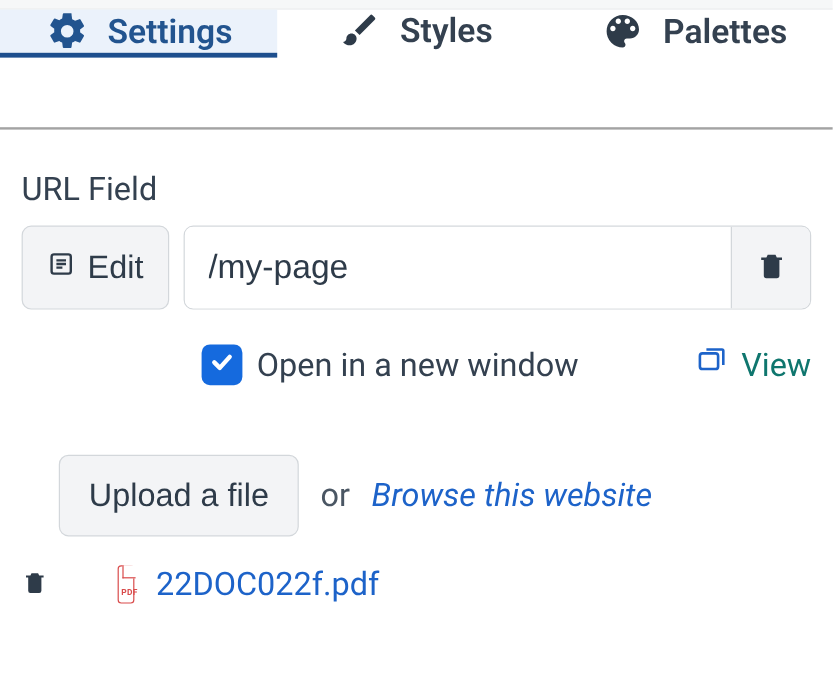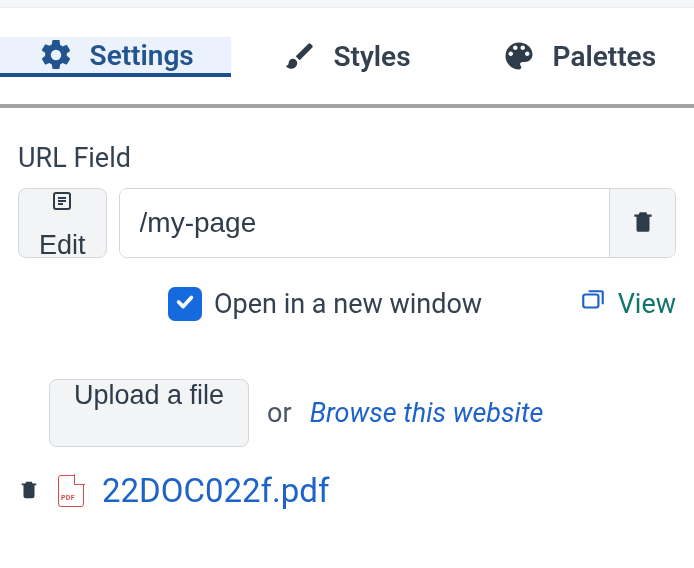--- a/index.html
+++ b/index.html
@@ -1,44 +1,44 @@
 <!DOCTYPE html>
 <html><head>
 <meta charset="utf-8">
 <style>
 * { box-sizing: border-box; margin: 0; padding: 0; }
 body { font-family: -apple-system, BlinkMacSystemFont, "Segoe UI", Roboto, Helvetica, Arial, sans-serif; background: #fff; width: 694px; height: 568px; overflow: hidden; }
 .top-strip { height: 8px; background: #f6f7f8; border-bottom: 1px solid #ebedef; }
-.tabs { display: flex; align-items: center; height: 100px; border-bottom: 4px solid #a3a3a3; }
+.tabs { display: flex; align-items: flex-start; height: 100px; border-bottom: 2px solid #a3a3a3; }
 .tab { flex: 1; display: flex; align-items: center; justify-content: center; gap: 16px; font-size: 28px; font-weight: 600; color: #344150; cursor: pointer; }
 .tab.active { background: #ebf2fb; color: #22548f; border-bottom: 4px solid #1e4f8e; margin-bottom: -2px; }
 .tab .icon svg { display: block; }
 .content { padding: 34px 18px 0 18px; }
 .section-label { font-size: 27px; color: #344150; margin-bottom: 14px; }
 .url-row { display: flex; gap: 12px; align-items: stretch; }
-.btn { display: inline-flex; align-items: center; gap: 10px; background: #f3f4f6; border: 1px solid #d3d7db; border-radius: 8px; padding: 0 20px; height: 70px; font-size: 27px; color: #2e3b49; cursor: pointer; flex-direction: column; }
+.btn { display: inline-flex; align-items: center; gap: 10px; background: #f3f4f6; border: 1px solid #d3d7db; border-radius: 8px; padding: 0 20px; height: 70px; font-size: 27px; color: #2e3b49; cursor: pointer; }
 .btn-upload { height: 68px; padding: 0 24px; }
 .input-wrap { flex: 1; display: flex; border: 1px solid #d3d7db; border-radius: 8px; overflow: hidden; height: 70px; }
 .input-wrap input { flex: 1; border: none; outline: none; font-size: 28px; padding: 0 20px; color: #2e3b49; }
 .input-trash { width: 66px; background: #f3f4f6; border-left: 1px solid #d3d7db; display: flex; align-items: center; justify-content: center; cursor: pointer; }
 .under-row { display: flex; align-items: center; justify-content: space-between; margin-top: 29px; padding-left: 150px; }
 .check-wrap { display: flex; align-items: center; gap: 12px; }
 .checkbox { width: 34px; height: 34px; background: #156ade; border-radius: 7px; display: flex; align-items: center; justify-content: center; cursor: pointer; }
 .check-label { font-size: 27px; color: #344150; }
 .view-link { display: flex; align-items: center; gap: 10px; color: #0f766e; font-size: 27px; cursor: pointer; }
 .file-section { margin-top: 58px; }
 .file-row { display: flex; align-items: center; gap: 18px; margin-top: 10px; padding-left: 31px; }
 .or-text { font-size: 27px; color: #4a5663; }
 .browse-link { font-size: 27px; color: #1d63c9; cursor: pointer; font-style: italic; }
 .uploaded-row { display: flex; align-items: center; gap: 18px; margin-top: 24px; }
 .uploaded-row .trash-sm { cursor: pointer; }
-.pdf-badge { width: 26px; height: 32px; border: 1.5px solid #d94b4b; border-radius: 3px; position: relative; }
+.pdf-badge { width: 14px; height: 32px; border: 1.5px solid #d94b4b; border-radius: 3px; position: relative; margin-left: 40px; }
 .pdf-badge::before { content: ""; position: absolute; top: -1.5px; right: -1.5px; width: 10px; height: 10px; background: #fff; border-left: 1.5px solid #d94b4b; border-bottom: 1.5px solid #d94b4b; }
 .pdf-badge span { position: absolute; bottom: 4px; left: 2px; font-size: 7px; font-weight: 700; color: #d94b4b; letter-spacing: 0.3px; }
-.file-link { font-size: 33px; color: #1d63c9; cursor: pointer; }
+.file-link { font-size: 27px; color: #1d63c9; cursor: pointer; }
 </style>
 </head>
 <body>
 
 <div class="top-strip"></div>
 
 <div class="tabs">
   <div class="tab active">
     <span class="icon">
       <svg width="36" height="36" viewBox="0 0 24 24" fill="#22548f">

